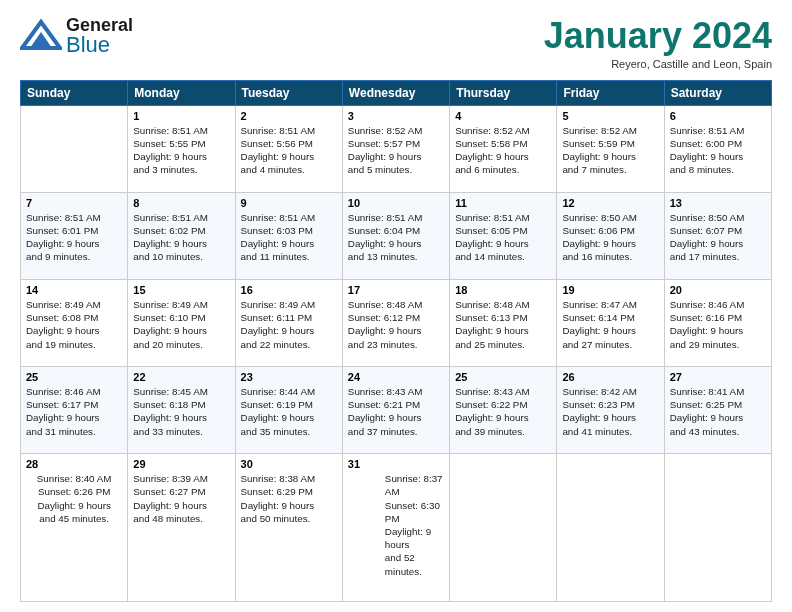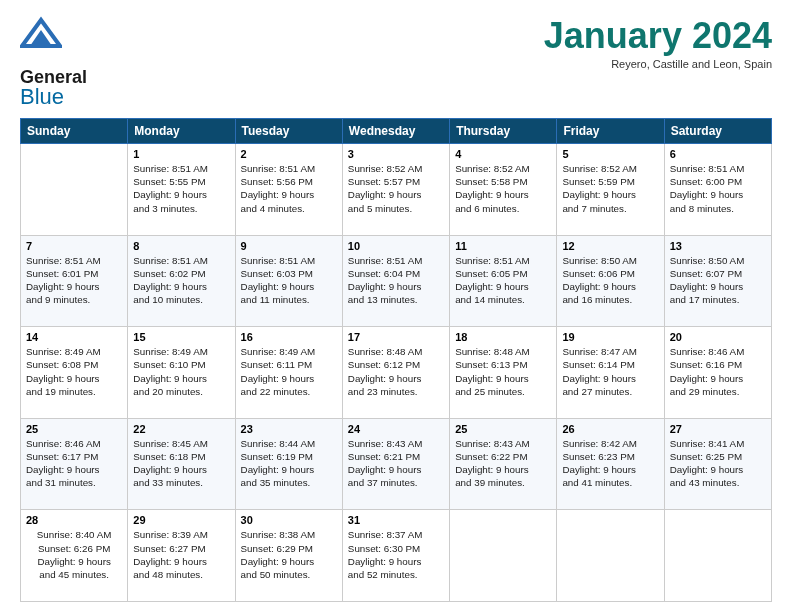--- a/index.html
+++ b/index.html
@@ -72,22 +72,22 @@
       margin-bottom: 2px;
       display: block;
     }
     .day-info {
       font-size: 9.8px;
       color: #222;
       line-height: 1.35;
     }
     .logo-wrapper {
       display: flex;
-      gap: 16px;
-      flex-direction: column;
+      align-items: center;
+      gap: 4px;
     }
     .logo-svg {
       width: 42px;
       height: 36px;
     }
     .logo-name {
       display: flex;
       flex-direction: column;
       line-height: 1;
     }
@@ -351,21 +351,21 @@
           </td>
           <td>
             <span class="day-num">30</span>
             <div class="day-info" style="white-space: pre-line;">Sunrise: 8:38 AM
 Sunset: 6:29 PM
 Daylight: 9 hours
 and 50 minutes.</div>
           </td>
           <td>
             <span class="day-num">31</span>
-            <div class="day-info" style="white-space: pre-line;">Sunrise: 8:37 AM
+            <div class="day-info" style="white-space: pre-line; margin-left: 37px;">Sunrise: 8:37 AM
 Sunset: 6:30 PM
 Daylight: 9 hours
 and 52 minutes.</div>
           </td>
           <td></td>
           <td></td>
           <td></td>
         </tr>
       </tbody>
   </table>

